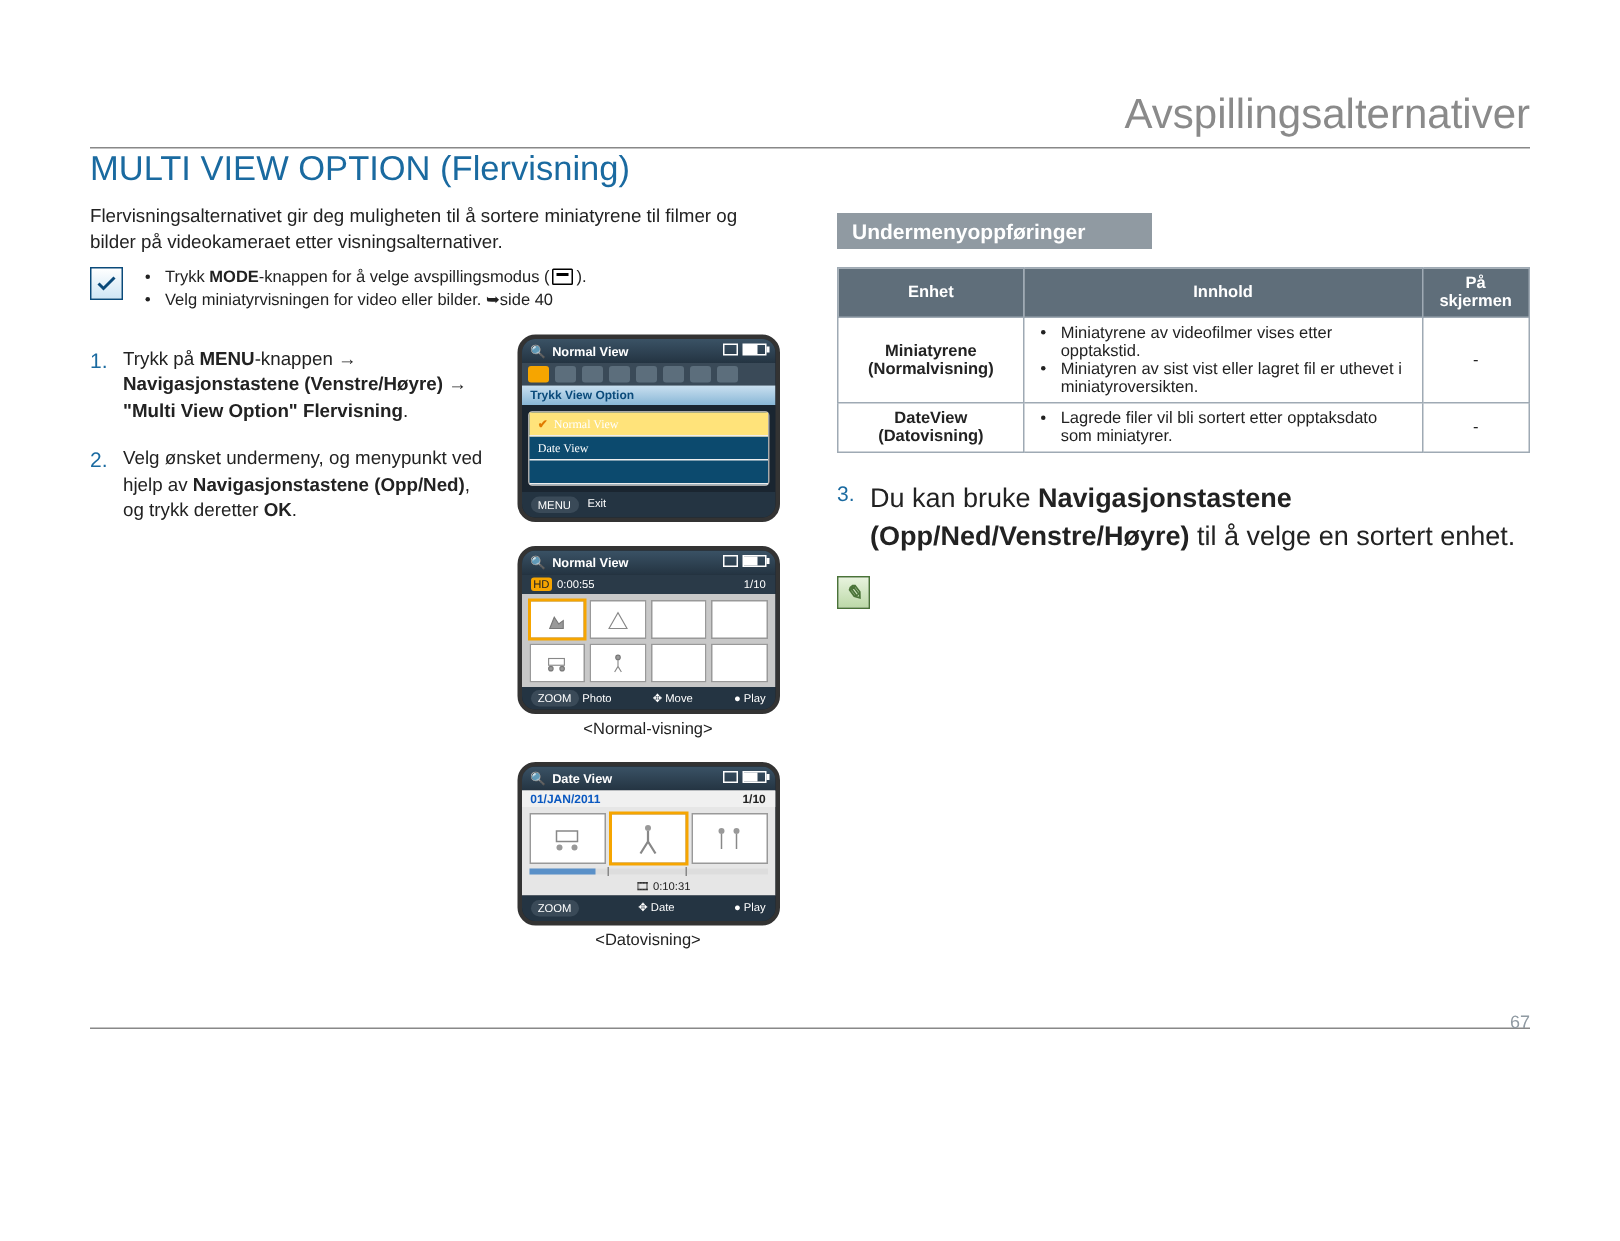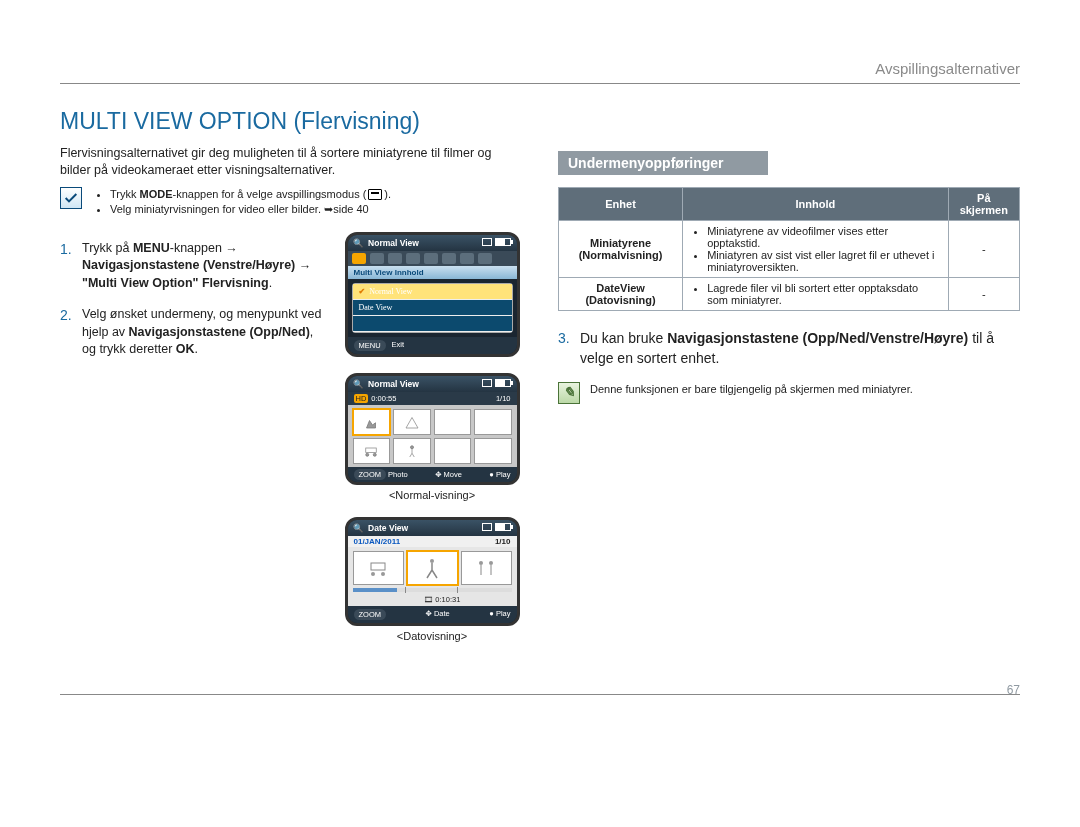--- a/index.html
+++ b/index.html
@@ -9,24 +9,23 @@
     color: #222;
     background: #fff;
     width: 1080px;
     margin: 0 auto;
     padding: 60px 60px 20px 60px;
     position: relative;
   }
   .page-header {
     text-align: right;
     color: #8a8a8a;
-    font-size: 15px;
+    font-size: 28px;
     border-bottom: 1px solid #888;
     padding-bottom: 6px;
-    margin-bottom: 24px;
   }
   .columns { display: flex; gap: 36px; }
   .col-left { flex: 1; }
   .col-right { flex: 1; margin-top: 43px; }
   h1.section {
     color: #1a6aa0;
     font-weight: normal;
     font-size: 23px;
     margin-bottom: 10px;
   }
@@ -156,21 +155,21 @@
     background:linear-gradient(#e8f3de,#bcd9a8);
     display:flex;align-items:center;justify-content:center;color:#4a7338;font-style:italic;font-weight:bold;font-size:14px;
   }
 
   .page-number {
     position:absolute; bottom:18px; right:60px;
     color:#909aa2; font-size:12px; font-weight:normal;
   }
   .hr-bottom { border:none;border-top:1px solid #888; margin-top:36px;}
 
-  .step3 { font-size:14px; padding-left:22px; position:relative; line-height:1.4; margin-bottom:14px;}
+  .step3 { font-size:18px; padding-left:22px; position:relative; line-height:1.4; margin-bottom:14px;}
   .step3::before { content:"3."; position:absolute; left:0; top:0; color:#1a6aa0; font-size:14px;}
 </style>
 </head>
 <body>
 
 <div class="page-header">Avspillingsalternativer</div>
 
 <div class="columns">
 
   <div class="col-left">
@@ -215,21 +214,21 @@
           <div class="tabrow">
             <span class="active"></span>
               <span></span>
               <span></span>
               <span></span>
               <span></span>
               <span></span>
               <span></span>
               <span></span>
           </div>
-          <div class="menu-cat">Multi View Innhold</div>
+          <div class="menu-cat">Trykk View Option</div>
           <div class="panel">
             <ul>
               <li class="sel"><span class="chk">✔</span><span>Normal View</span></li>
               <li>Date View</li>
               <li>&nbsp;</li>
             </ul>
           </div>
           <div class="footbar">
               <span class="pill">MENU</span>
               <span>Exit</span>
@@ -374,19 +373,18 @@
       </tr>
     </tbody>
       </table>
 
     <div class="step3">
       <span>Du kan bruke </span><span class="bold">Navigasjonstastene (Opp/Ned/Venstre/Høyre)</span><span> til å velge en sortert enhet.</span>
     </div>
 
     <div class="note-block2">
       <span class="pencil-icon">✎</span>
-      <span>Denne funksjonen er bare tilgjengelig på skjermen med miniatyrer.</span>
     </div>
   </div>
 </div>
 
 <hr class="hr-bottom">
 <div class="page-number">67</div>
 
 </body></html>

